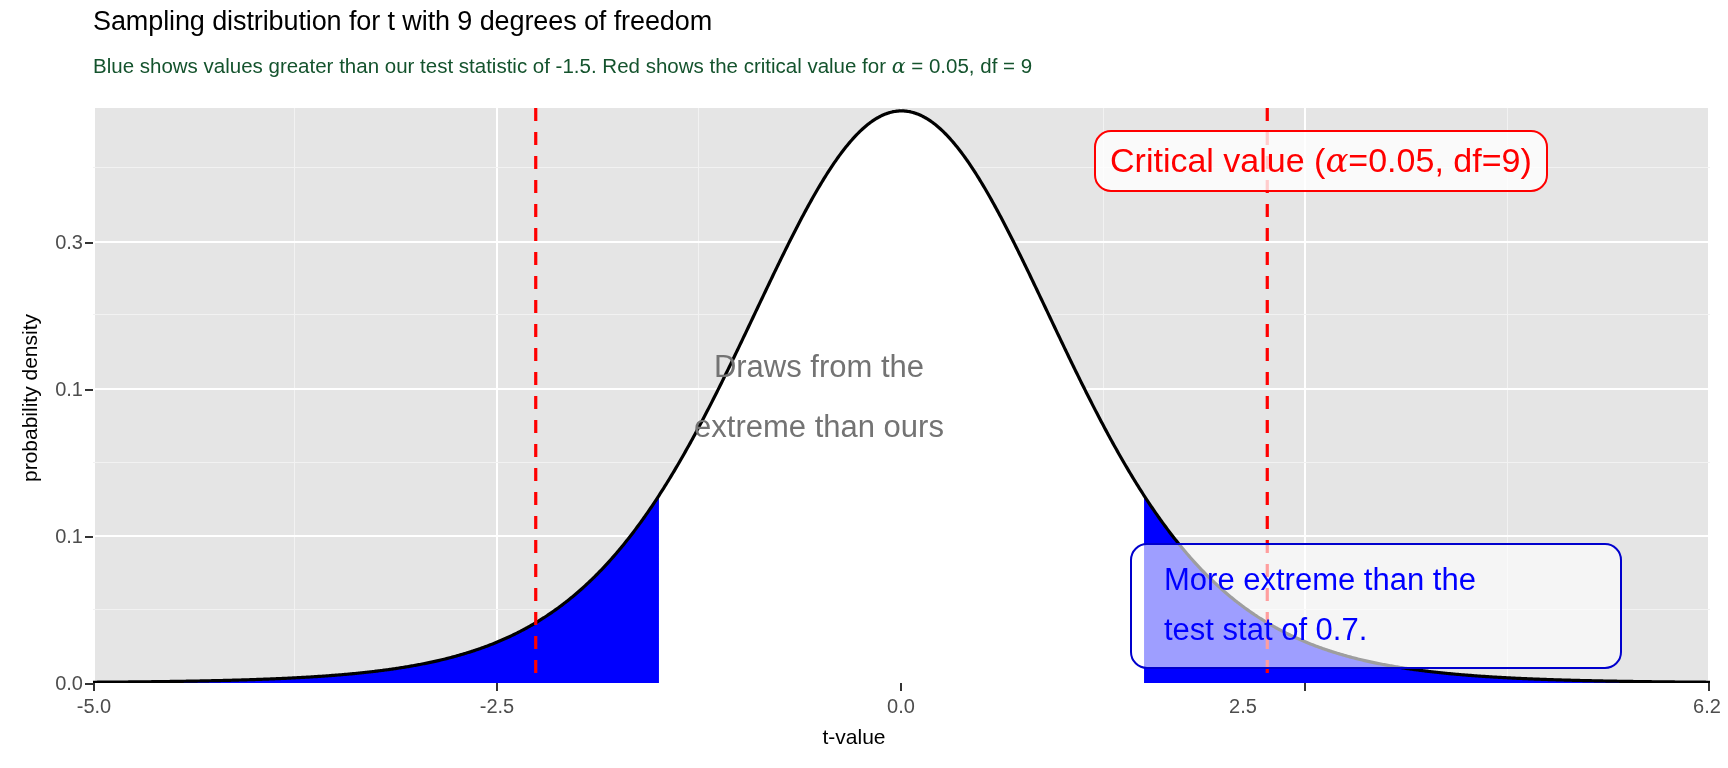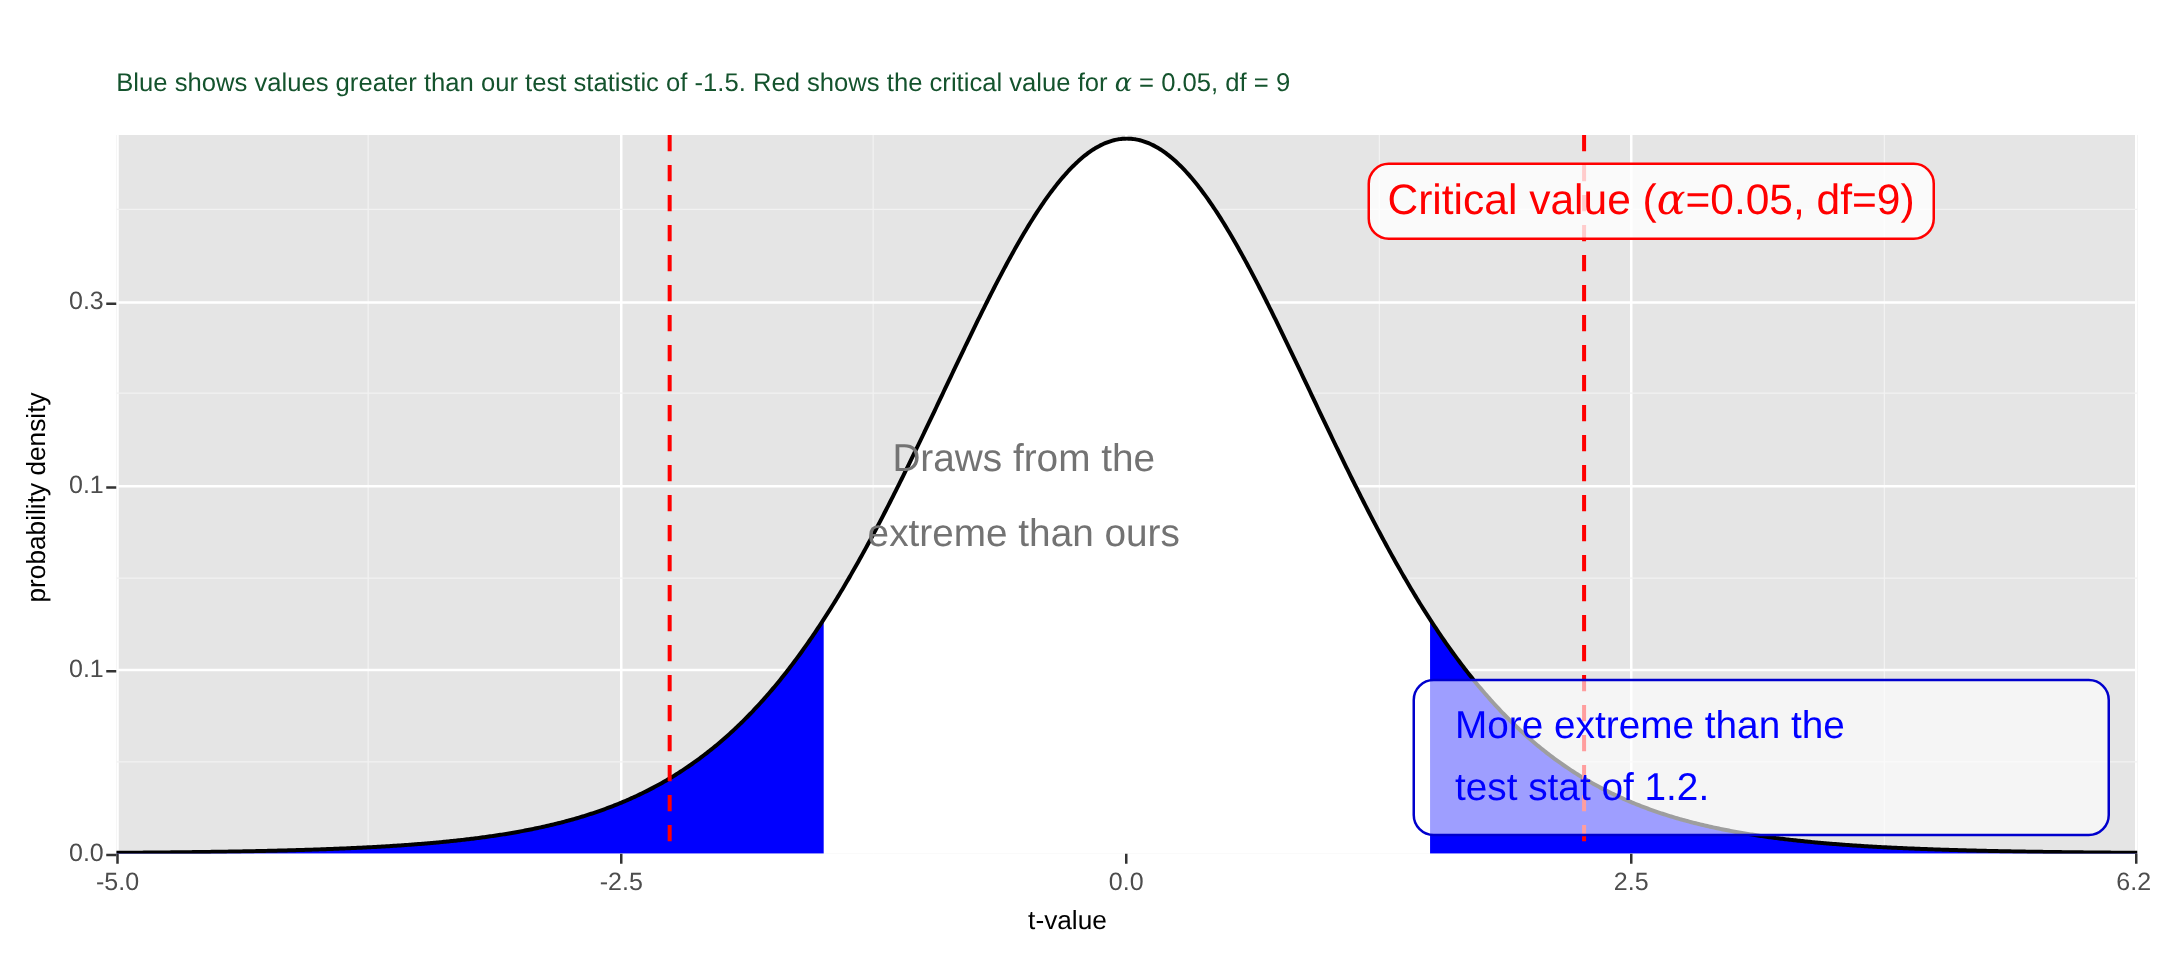--- a/index.html
+++ b/index.html
@@ -173,20 +173,21 @@
     text-align: center;
     line-height: 1.93;
     white-space: normal;
   }
 </style>
 </head>
 <body>
 
 <div id="root">
 
+  <div class="title">Sampling distribution for t with 9 degrees of freedom</div>
 
   <div class="subtitle"><span>Blue shows values greater than our test statistic of -1.5. Red shows the critical value for </span><span class="greek">α</span><span> = 0.05, df = 9</span></div>
 
   <div id="panel">
     <div id="panel-clip">
 
       <div class="gridline-minor-x" style="left:201px;"></div>
       <div class="gridline-minor-x" style="left:605px;"></div>
       <div class="gridline-minor-x" style="left:1010px;"></div>
       <div class="gridline-minor-x" style="left:1414px;"></div>
@@ -223,36 +224,36 @@
 
     </div>
 
     <div class="center-text" style="left:556px; top:229px; width:340px;">
       <div>Draws from the</div>
       <div>extreme than ours</div>
     </div>
 
     <div class="annot annot-critical" style="left:1001px; top:22px;"><span>Critical value (</span><span class="greek">α</span><span>=0.05, df=9)</span></div>
 
-    <div class="annot annot-extreme" style="left:1037px; top:435px; width:558px;padding-left:32px;">
+    <div class="annot annot-extreme" style="left:1037px; top:435px; width:492px;padding-left:32px;">
       <div>More extreme than the</div>
-      <div>test stat of 1.2.</div>
+      <div>test stat of 0.7.</div>
     </div>
   </div>
 
   <div class="tick-x" style="left:93px;"></div>
   <div class="tick-x" style="left:496px;"></div>
   <div class="tick-x" style="left:900px;"></div>
   <div class="tick-x" style="left:1304px;"></div>
   <div class="tick-x" style="left:1708px;"></div>
 
   <div class="ticklabel-x" style="left:94px;">-5.0</div>
   <div class="ticklabel-x" style="left:497px;">-2.5</div>
   <div class="ticklabel-x" style="left:901px;">0.0</div>
-  <div class="ticklabel-x" style="left:1305px;text-align:center;">2.5</div>
+  <div class="ticklabel-x" style="left:1243px;text-align:center;">2.5</div>
   <div class="ticklabel-x" style="left:1707px;">6.2</div>
 
   <div class="tick-y" style="top:683px;"></div>
   <div class="tick-y" style="top:536px;"></div>
   <div class="tick-y" style="top:389px;"></div>
   <div class="tick-y" style="top:242px;"></div>
 
   <div class="ticklabel-y" style="top:683px;">0.0</div>
   <div class="ticklabel-y" style="top:536px;">0.1</div>
   <div class="ticklabel-y" style="top:389px;">0.1</div>

